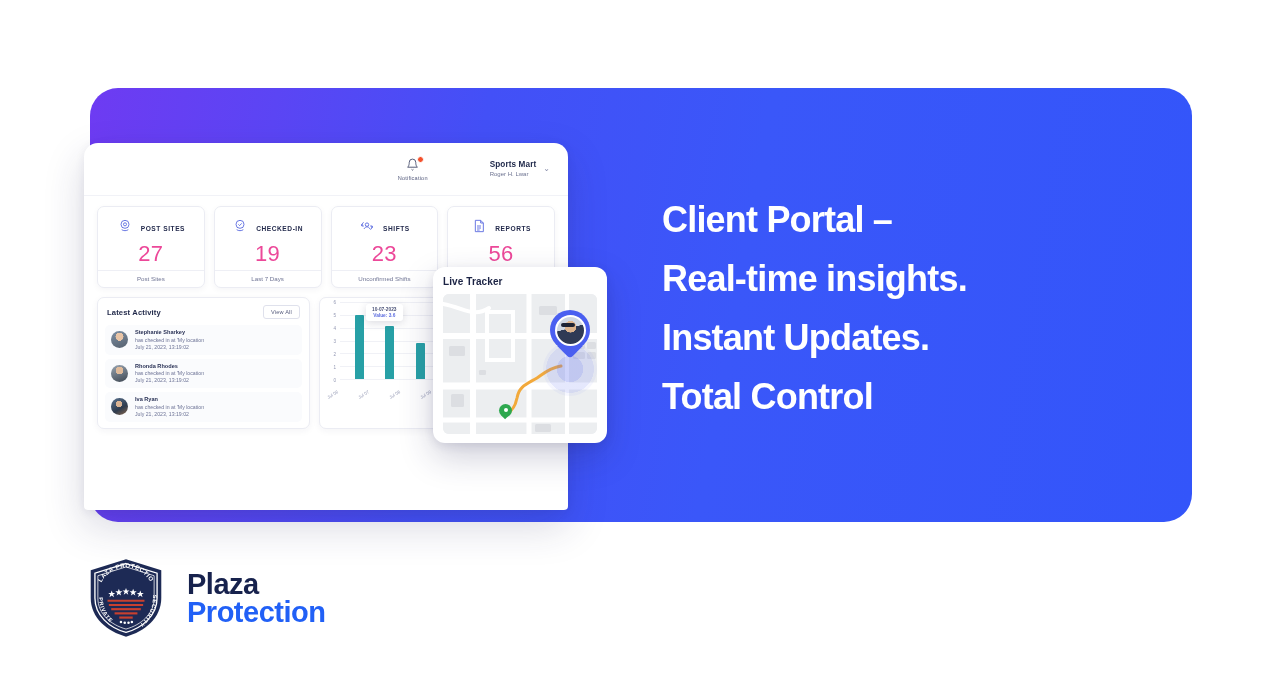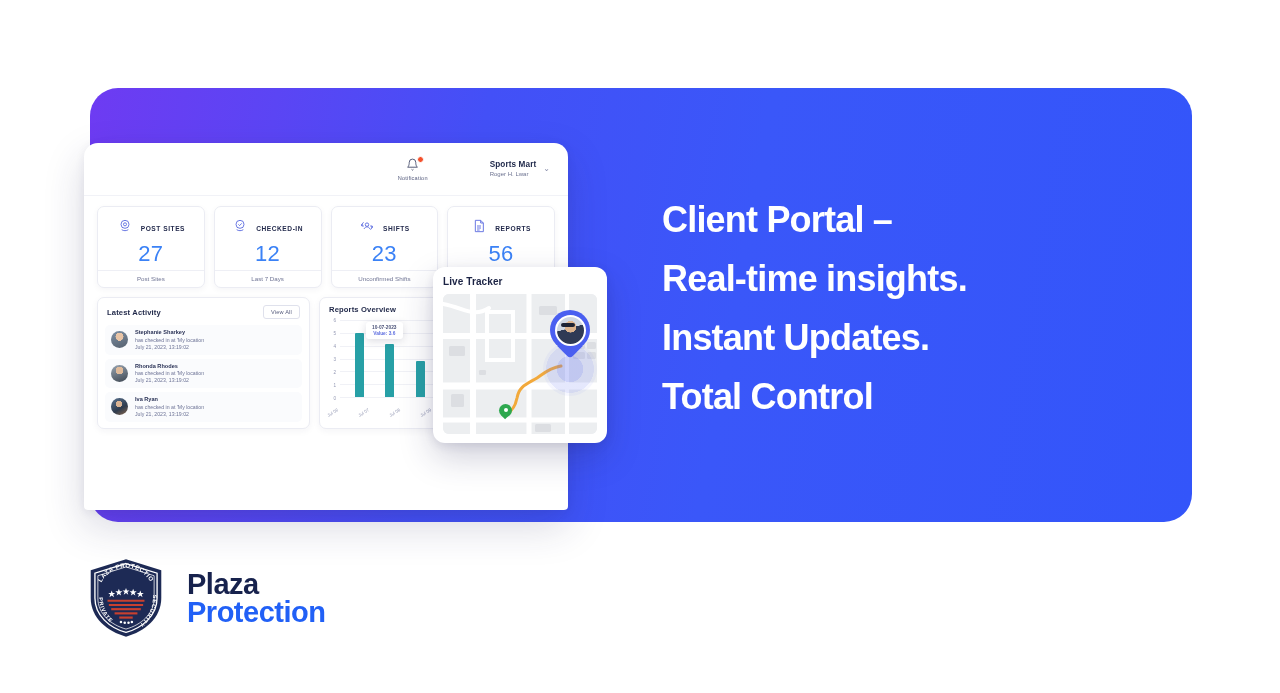--- a/index.html
+++ b/index.html
@@ -55,21 +55,21 @@
   .stats { display: flex; gap: 9px; padding: 10px 13px 0 13px; }
   .stat {
     flex: 1; height: 82px; background: #fff;
     border: 1px solid #ebecf3; border-radius: 7px;
     box-shadow: 0 2px 6px rgba(30,30,70,.045);
     display: flex; flex-direction: column; align-items: center;
   }
   .stat-top { display:flex; align-items:center; gap:8px; margin-top:11px; }
   .stat-top svg { width: 16px; height: 16px; fill:none; stroke:#5f6fe0; stroke-width:1.4; }
   .stat-title { font-size: 6.6px; font-weight: 700; color:#242b4d; letter-spacing: .55px; }
-  .stat-num { font-size: 22px; font-weight: 400; color:#3b82f6; margin-top: 3px; letter-spacing:.5px;}
+  .stat-num { font-size: 22px; font-weight: 400; color:#ec4899; margin-top: 3px; letter-spacing:.5px;}
   .stat-foot {
     margin-top: auto; width: 100%; text-align:center;
     border-top: 1px solid #eeeff5; padding: 4px 0 5px;
     font-size: 6.2px; color:#6f7494;
   }
 
   
   .mid { display:flex; gap: 9px; padding: 9px 13px 0 13px; }
   .panel {
     background:#fff; border:1px solid #ebecf3; border-radius:7px;
@@ -237,21 +237,21 @@
         <div class="stat-top">
           <span>
             <svg viewBox="0 0 24 24">
                 <circle cx="12" cy="9.5" r="6"></circle>
                 <path d="M9.6 9.6l1.8 1.8 3.2-3.4"></path>
                 <path d="M7 17.5c1.4 1 3.1 1.5 5 1.5s3.6-.5 5-1.5"></path>
               </svg>
           </span>
           <span class="stat-title">CHECKED-IN</span>
         </div>
-        <div class="stat-num">12</div>
+        <div class="stat-num">19</div>
         <div class="stat-foot">Last 7 Days</div>
       </div>
 
       <div class="stat">
         <div class="stat-top">
           <span>
             <svg viewBox="0 0 24 24">
                 <circle cx="12" cy="10" r="2.6"></circle>
                 <path d="M7.6 16.4c.7-2 2.4-3.1 4.4-3.1s3.7 1.1 4.4 3.1"></path>
                 <path d="M4.2 12a7.8 7.8 0 012.6-5.6M19.8 12a7.8 7.8 0 01-2.6 5.6"></path>
@@ -309,23 +309,20 @@
             <span class="act-txt">
               <span class="act-name" style="display:block">Iva Ryan</span>
               <span class="act-desc" style="display:block">has checked in at 'My location</span>
               <span class="act-time" style="display:block">July 21, 2023, 13:19:02</span>
             </span>
           </div>
         </div>
       </div>
 
       <div class="panel reports">
-        <div class="panel-head" style="padding-bottom:2px;">
-          <span class="panel-title">Reports Overview</span>
-        </div>
         <div class="chart-area">
           <div class="chart-grid" id="grid">
               <div class="gl" style="top: 0%;">
                 <span class="ytick" style="top: 0%;">6</span>
               </div>
               <div class="gl" style="top: 16.6667%;">
                 <span class="ytick" style="top: 16.6667%;">5</span>
               </div>
               <div class="gl" style="top: 33.3333%;">
                 <span class="ytick" style="top: 33.3333%;">4</span>

